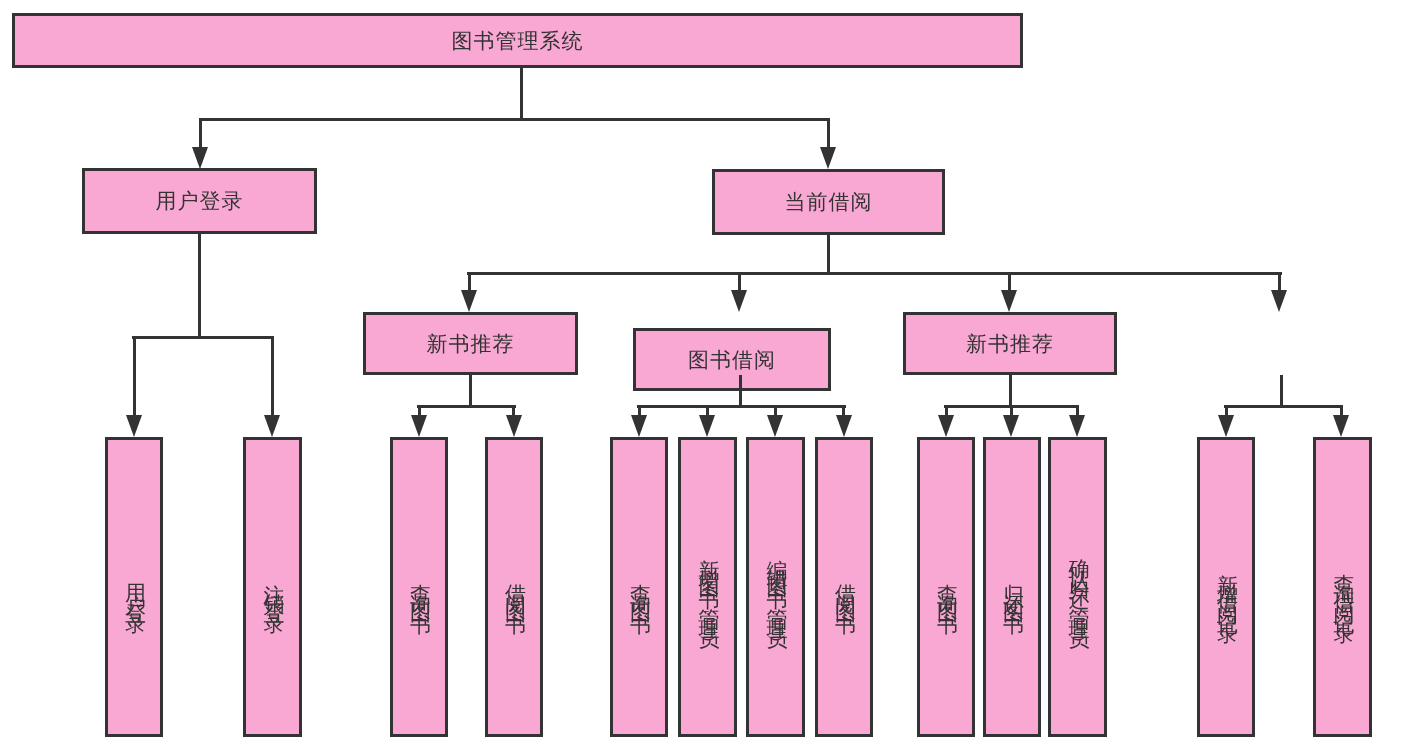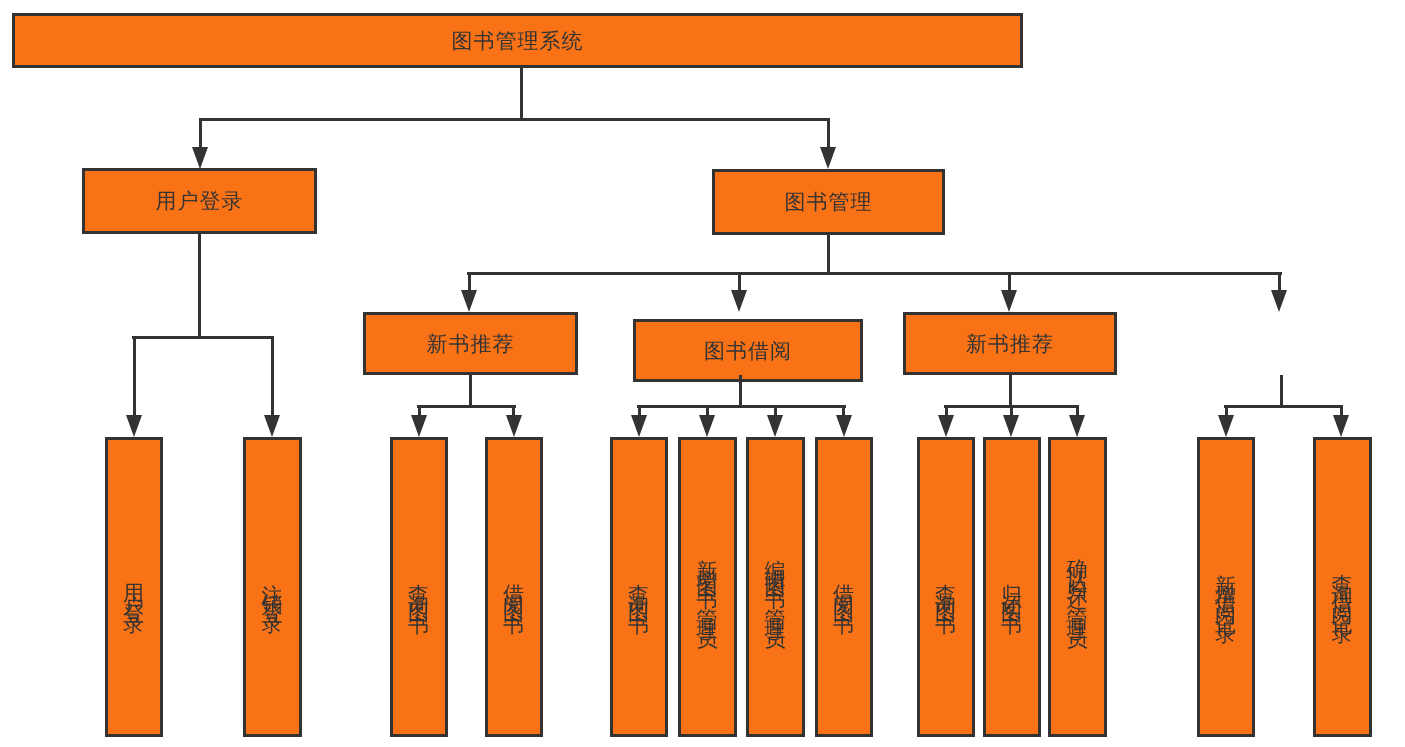--- a/index.html
+++ b/index.html
@@ -15,24 +15,25 @@
     background:var(--background);
     font-family:"Liberation Sans", sans-serif;
     color:var(--text);
     overflow:hidden;
   }
   
   .box{
     position:absolute;
     box-sizing:border-box;
     border:3px solid var(--line);
-    background:#f97316;
+    background:#f9a8d4;
     display:flex;
     align-items:center;
     justify-content:center;
+    font-family:Liberation Mono, monospace;
   }
   .lbl{
     font-size:21px;
     letter-spacing:1px;
     color:var(--text);
     white-space:nowrap;
   }
   .vlabel{
     writing-mode:vertical-rl;
     text-orientation:mixed;
@@ -75,21 +76,21 @@
   <div class="line h" style="left:199px;top:118px;width:631px;"></div>
   <div class="line v" style="left:199px;top:118px;height:34px;"></div>
   <div class="arr" style="left:192px;top:147px;"></div>
   <div class="line v" style="left:827px;top:118px;height:34px;"></div>
   <div class="arr" style="left:820px;top:147px;"></div>
 
   <div class="box" style="left:82px;top:168px;width:235px;height:66px;">
     <span class="lbl">用户登录</span>
   </div>
   <div class="box" style="left:712px;top:169px;width:233px;height:66px;">
-    <span class="lbl">图书管理</span>
+    <span class="lbl">当前借阅</span>
   </div>
 
   <div class="line v" style="left:198px;top:234px;height:105px;"></div>
   <div class="line h" style="left:132px;top:336px;width:142px;"></div>
   <div class="line v" style="left:133px;top:336px;height:83px;"></div>
   <div class="arr" style="left:126px;top:415px;"></div>
   <div class="line v" style="left:271px;top:336px;height:83px;"></div>
   <div class="arr" style="left:264px;top:415px;"></div>
 
   <div class="line v" style="left:827px;top:235px;height:40px;"></div>
@@ -99,21 +100,21 @@
   <div class="line v" style="left:738px;top:272px;height:22px;"></div>
   <div class="arr" style="left:731px;top:290px;"></div>
   <div class="line v" style="left:1008px;top:272px;height:22px;"></div>
   <div class="arr" style="left:1001px;top:290px;"></div>
   <div class="line v" style="left:1278px;top:272px;height:22px;"></div>
   <div class="arr" style="left:1271px;top:290px;"></div>
 
   <div class="box" style="left:363px;top:312px;width:215px;height:63px;justify-content:center;">
     <span class="lbl">新书推荐</span>
   </div>
-  <div class="box" style="left:633px;top:319px;width:230px;height:63px;">
+  <div class="box" style="left:633px;top:328px;width:198px;height:63px;">
     <span class="lbl">图书借阅</span>
   </div>
   <div class="box" style="left:903px;top:312px;width:214px;height:63px;">
     <span class="lbl">新书推荐</span>
   </div>
 
   <div class="line v" style="left:469px;top:375px;height:33px;"></div>
   <div class="line h" style="left:417px;top:405px;width:99px;"></div>
   <div class="line v" style="left:418px;top:405px;height:14px;"></div>
   <div class="arr" style="left:411px;top:415px;"></div>

